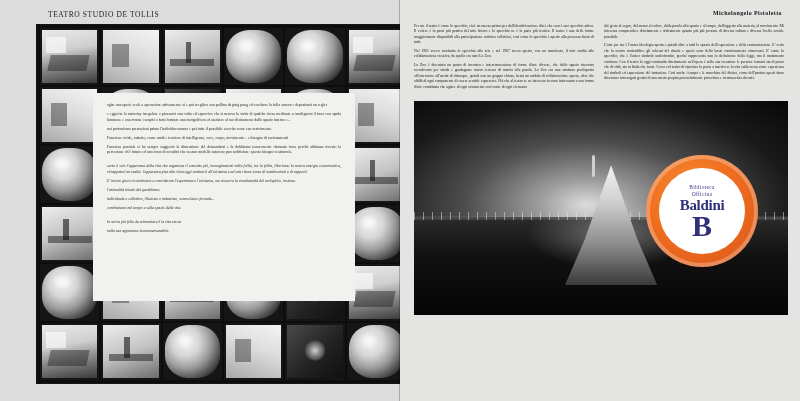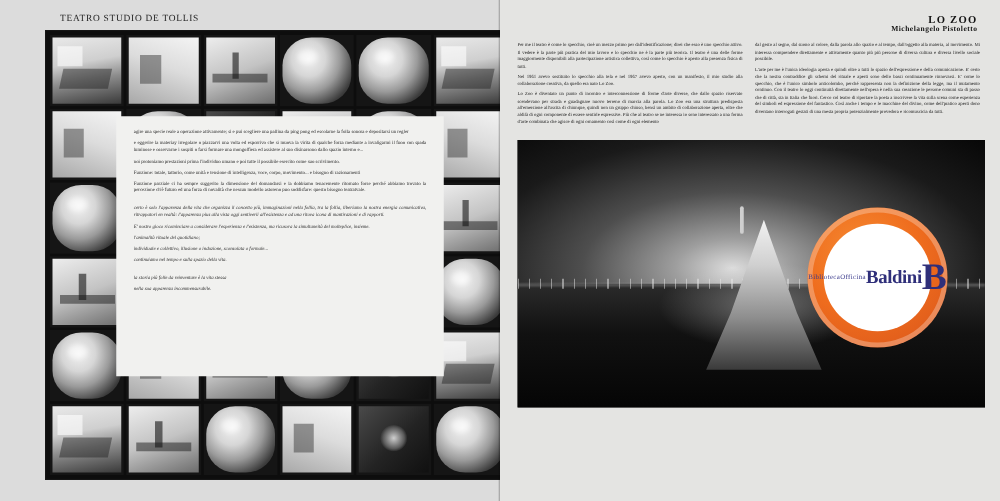--- a/index.html
+++ b/index.html
@@ -230,21 +230,21 @@
     width:112px;height:112px;
     border-radius:50%;
     background:radial-gradient(circle at 38% 32%, #f58a32 0%, #ef6d1e 45%, #d8531a 100%);
     box-shadow:0 0 0 4px rgba(255,255,255,.28) inset;
     display:flex;align-items:center;justify-content:center;
     overflow:hidden;
   }
   .stamp .inner{
     width:86px;height:86px;border-radius:50%;
     background:#ffffff;
-    display:flex;flex-direction:row;
+    display:flex;flex-direction:column;
     align-items:center;justify-content:center;
     color:#e2631c;
     position:relative;
   }
   .stamp .bibl{
     font-size:5.5px;
     letter-spacing:.3px;
     color:#3b3b8c;
     line-height:1.1;
     text-align:center;
@@ -413,21 +413,20 @@
         <p class="it">nella sua apparenza incommensurabile.</p>
       </div>
     </div>
   </div>
 
   <div class="gutter"></div>
 
   <div class="page-right">
 
     <div class="title-block">
-      <div class="t1">LO ZOO</div>
       <div class="t2">Michelangelo Pistoletto</div>
     </div>
 
     <div class="cols">
       <div class="col">
         <p>Per me il teatro è come lo specchio, cioè un mezzo primo per dall'identificazione; direi che esso è uno specchio attivo. Il vedere è la parte più pratica del mio lavoro e lo specchio ne è la parte più teorica. Il teatro è una delle forme maggiormente disponibili alla partecipazione artistica collettiva, così come lo specchio è aperto alla presenza fisica di tutti.</p>
         <p>Nel 1961 avevo sostituito lo specchio alla tela e nel 1967 avevo aperto, con un manifesto, il mio studio alla collaborazione creativa, da quello era nato Lo Zoo.</p>
         <p>Lo Zoo è diventato un punto di incontro e interconnessione di forme d'arte diverse, che dallo spazio riservato scendevano per strada e guadagnare nuovo terreno di marcia alla parola. Lo Zoo era una struttura predisposta all'emersione all'uscita di chiunque, quindi non un gruppo chiuso, bensì un ambito di collaborazione aperta, oltre che aldilà di ogni componente di essere sentirle espressive. Più che al teatro se ne interessa io sono interessato a una forma d'arte combinata che agisce di ogni ornamento così come di ogni elemento</p>
       </div>
       <div class="col">

